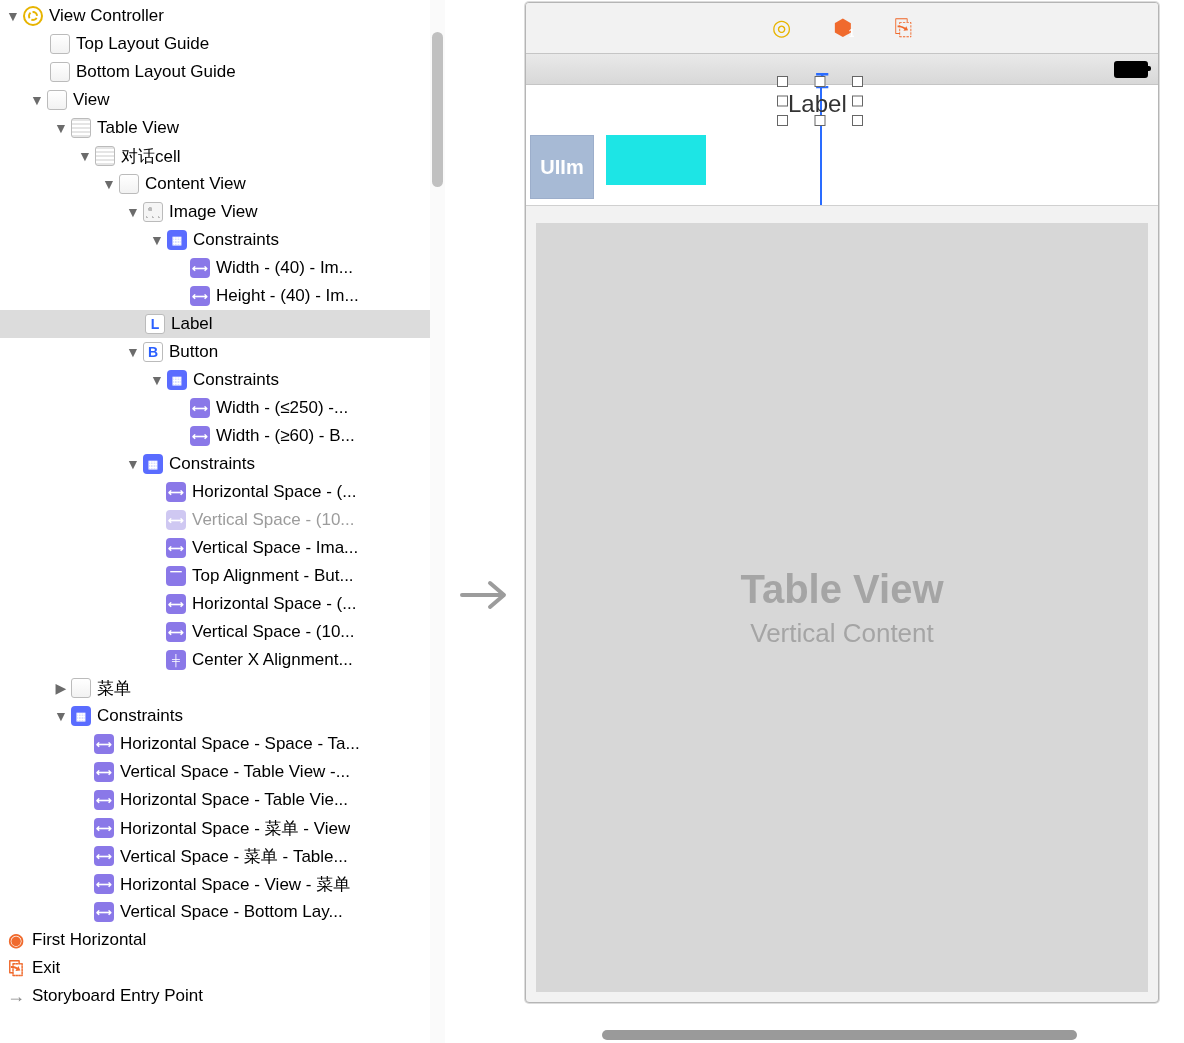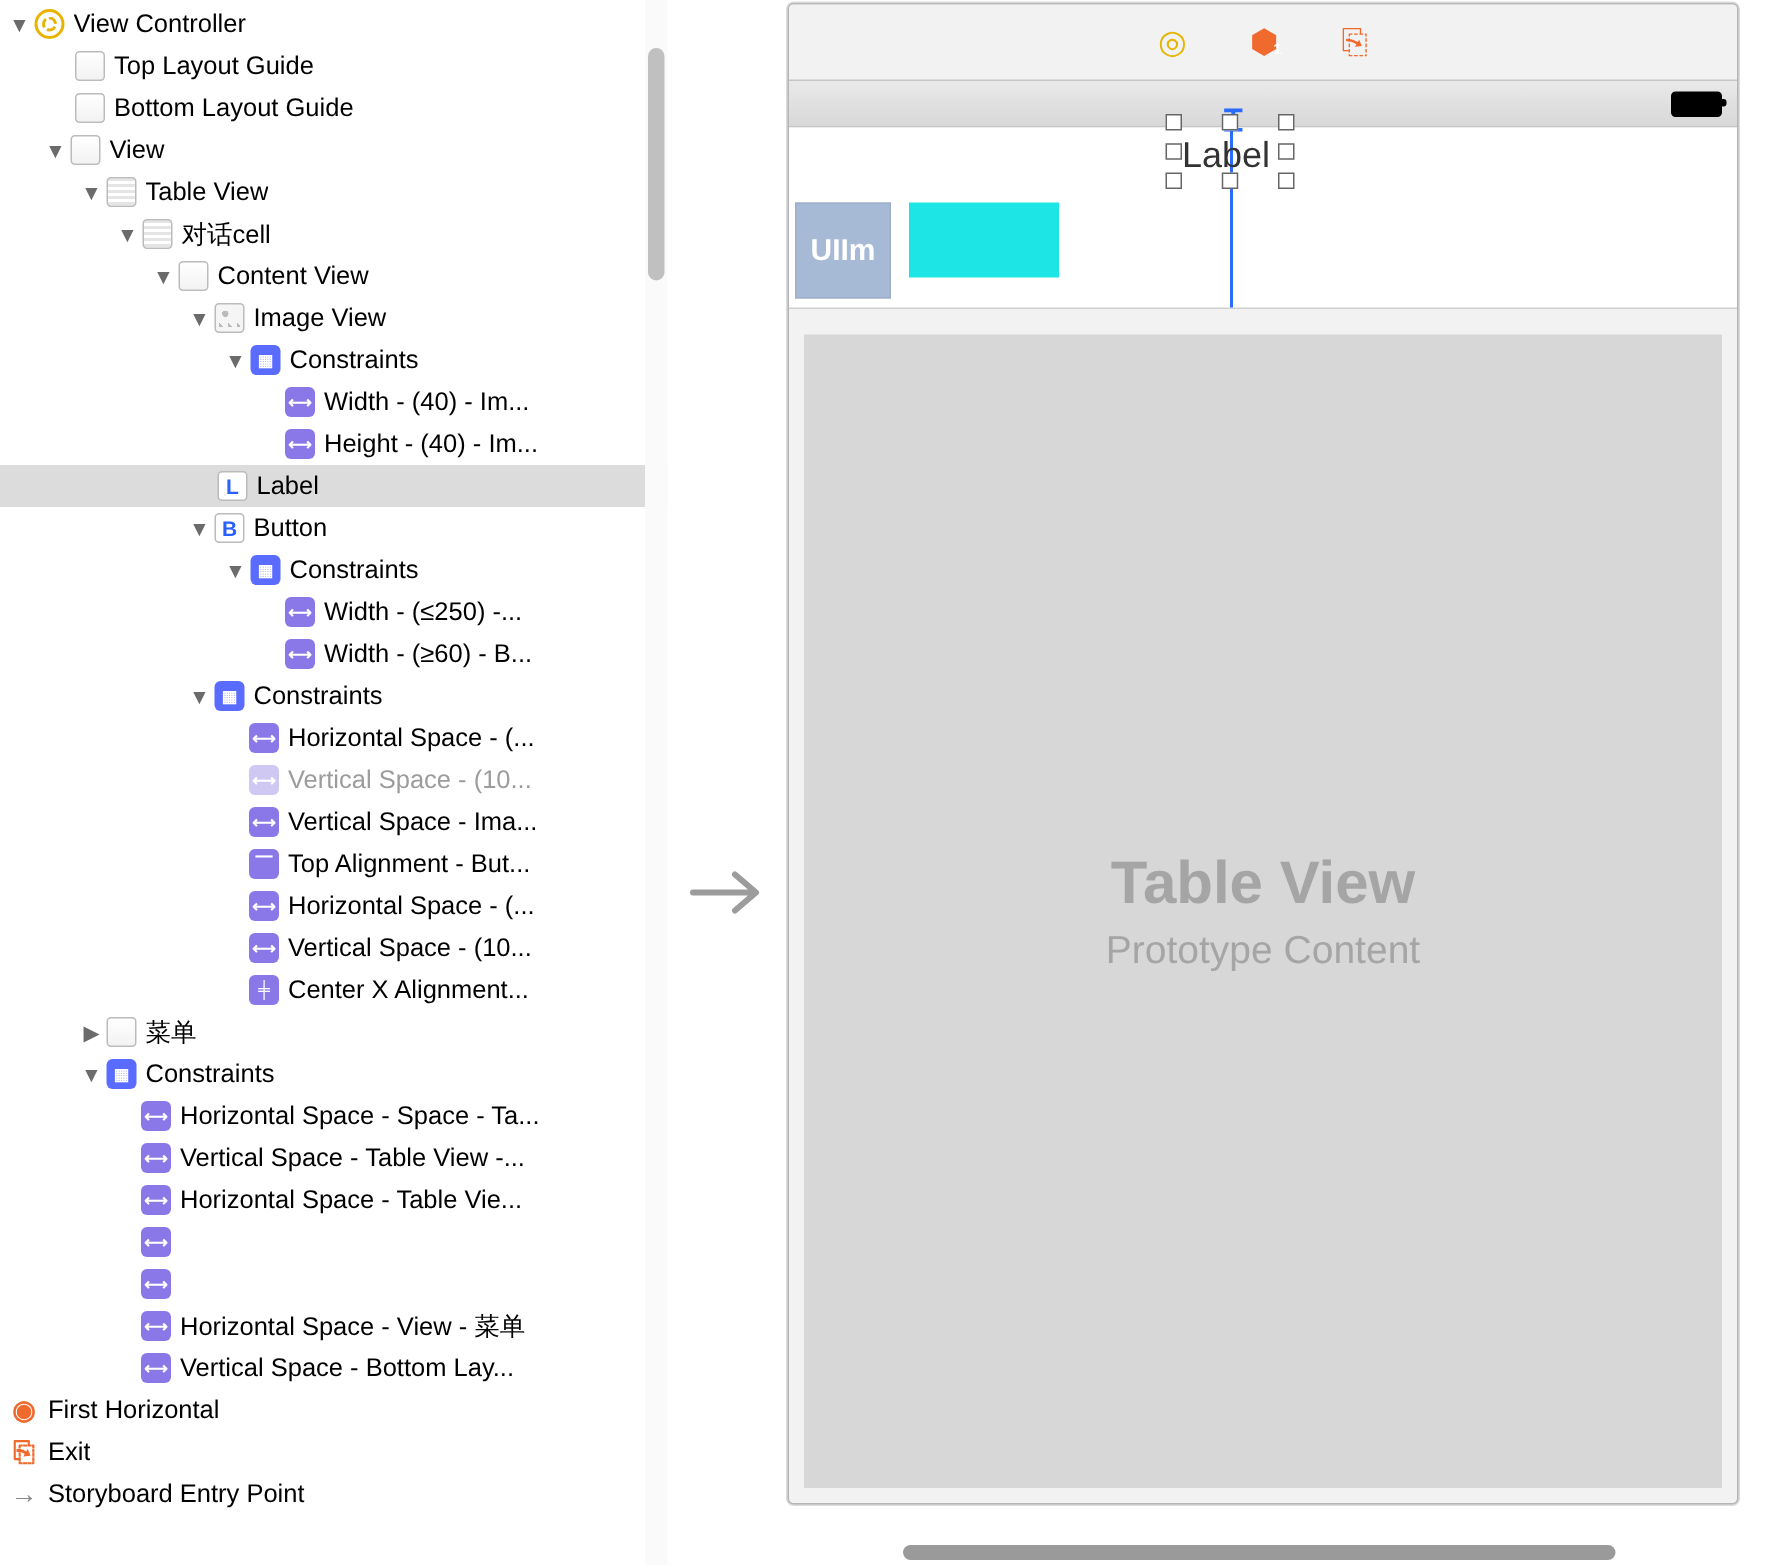--- a/index.html
+++ b/index.html
@@ -189,23 +189,25 @@
       <div class="row" style="padding-left:94px">
           <span class="ic ic-purple">⟷</span>
           <span class="lbl">Vertical Space - Table View -...</span>
         </div>
       <div class="row" style="padding-left:94px">
           <span class="ic ic-purple">⟷</span>
           <span class="lbl">Horizontal Space - Table Vie...</span>
         </div>
       <div class="row" style="padding-left:94px">
           <span class="ic ic-purple">⟷</span>
-        </div>
-      <div class="row" style="padding-left:94px">
-          <span class="ic ic-purple">⟷</span>
+          <span class="lbl">Horizontal Space - 菜单 - View</span>
+        </div>
+      <div class="row" style="padding-left:94px">
+          <span class="ic ic-purple">⟷</span>
+          <span class="lbl">Vertical Space - 菜单 - Table...</span>
         </div>
       <div class="row" style="padding-left:94px">
           <span class="ic ic-purple">⟷</span>
           <span class="lbl">Horizontal Space - View - 菜单</span>
         </div>
       <div class="row" style="padding-left:94px">
           <span class="ic ic-purple">⟷</span>
           <span class="lbl">Vertical Space - Bottom Lay...</span>
         </div>
       <div class="row" style="padding-left:6px">
@@ -254,21 +256,21 @@
             <span class="h mr"></span>
           <span class="h bl"></span>
             <span class="h bm"></span>
             <span class="h br"></span>
         </div>
         <div class="cellimg">UIIm</div>
         <div class="cellbtn"></div>
       </div>
       <div class="tv-body">
         <div class="tv-title">Table View</div>
-        <div class="tv-sub">Prototype Content</div>
+        <div class="tv-sub">Vertical Content</div>
       </div>
     </div>
 
     <div class="hscroll">
         <div class="hthumb"></div>
       </div>
   </div>
 </div>
 
 </body></html>

